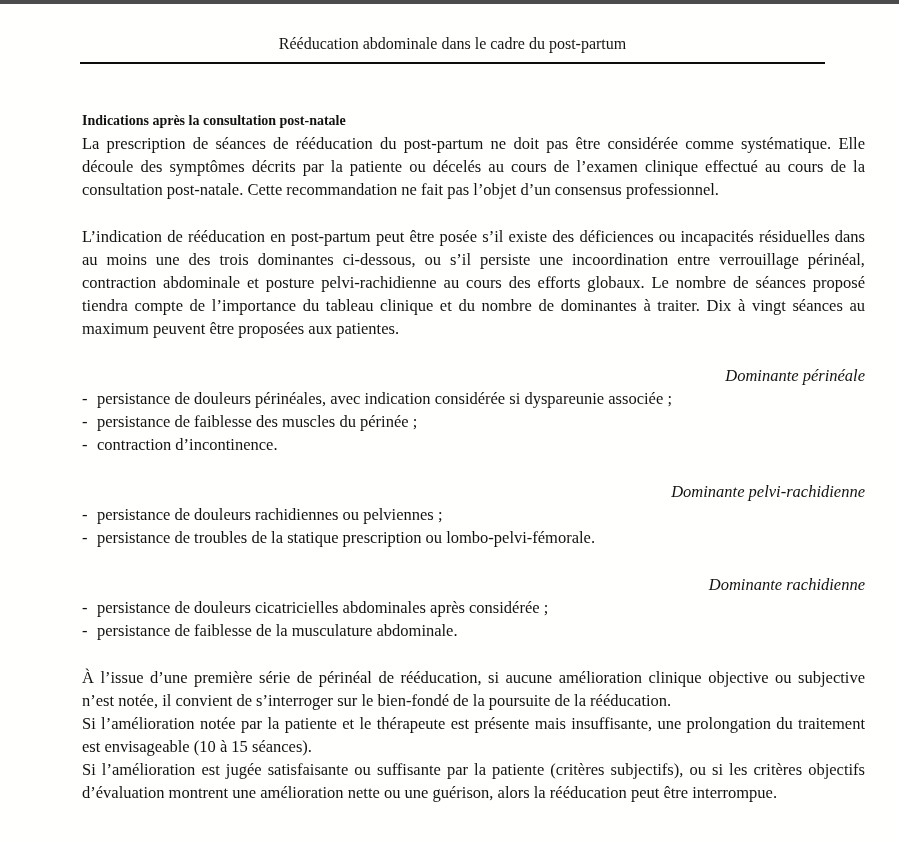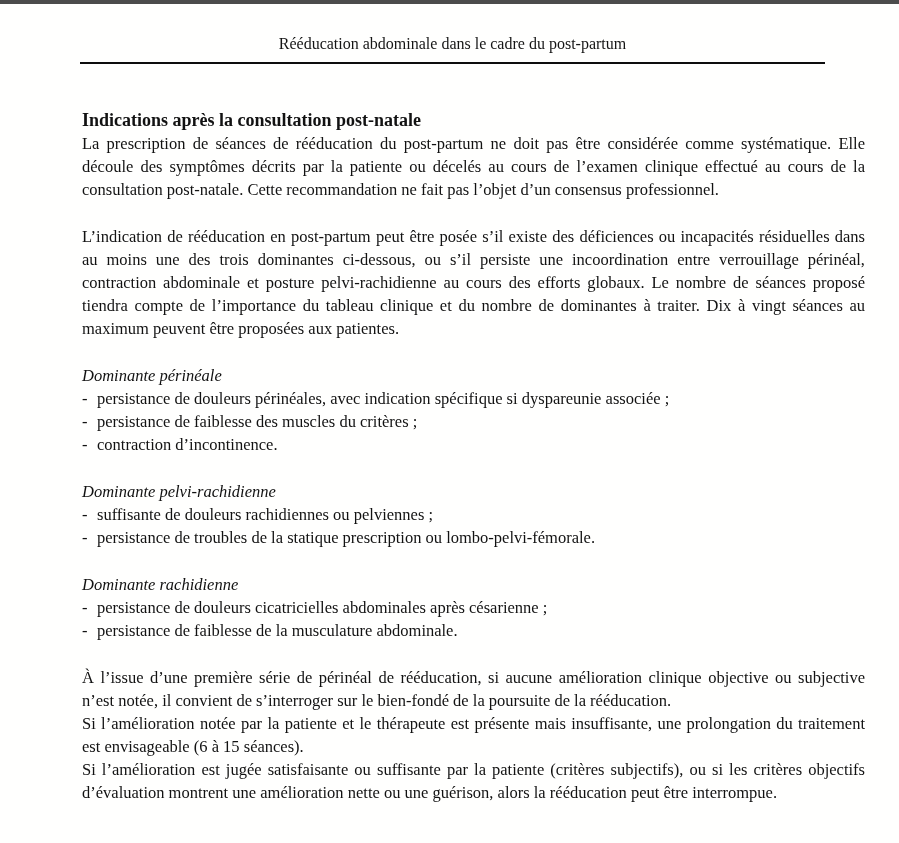--- a/index.html
+++ b/index.html
@@ -41,29 +41,29 @@
   .content {
     margin-top: 45px;
     margin-left: 82px;
     width: 783px;
     font-size: 16.5px;
     line-height: 23px;
     text-align: justify;
   }
   .section-heading {
     font-weight: bold;
-    font-size: 18px;
+    font-size: 14px;
     line-height: 23px;
     text-align: left;
   }
   .content p { margin: 0; }
   .gap { height: 24px; }
   .dominante-title {
     font-style: italic;
-    text-align: left;
+    text-align: right;
   }
   .li {
     display: flex;
     text-align: left;
   }
   .li .dash {
     width: 15px;
     flex: 0 0 15px;
   }
   .li .li-text { flex: 1; }
@@ -87,55 +87,55 @@
 
     <div class="gap"></div>
 
     <p>L’indication de rééducation en post-partum peut être posée s’il existe des déficiences ou incapacités résiduelles dans au moins une des trois dominantes ci-dessous, ou s’il persiste une incoordination entre verrouillage périnéal, contraction abdominale et posture pelvi-rachidienne au cours des efforts globaux. Le nombre de séances proposé tiendra compte de l’importance du tableau clinique et du nombre de dominantes à traiter. Dix à vingt séances au maximum peuvent être proposées aux patientes.</p>
 
     <div class="gap"></div>
 
     <p class="dominante-title">Dominante périnéale</p>
     <div class="li">
       <span class="dash">-</span>
-      <span class="li-text">persistance de douleurs périnéales, avec indication spécifique si dyspareunie associée ;</span>
+      <span class="li-text">persistance de douleurs périnéales, avec indication considérée si dyspareunie associée ;</span>
     </div>
     <div class="li">
       <span class="dash">-</span>
-      <span class="li-text">persistance de faiblesse des muscles du critères ;</span>
+      <span class="li-text">persistance de faiblesse des muscles du périnée ;</span>
     </div>
     <div class="li">
       <span class="dash">-</span>
       <span class="li-text">contraction d’incontinence.</span>
     </div>
 
     <div class="gap"></div>
 
     <p class="dominante-title">Dominante pelvi-rachidienne</p>
     <div class="li">
       <span class="dash">-</span>
-      <span class="li-text">suffisante de douleurs rachidiennes ou pelviennes ;</span>
+      <span class="li-text">persistance de douleurs rachidiennes ou pelviennes ;</span>
     </div>
     <div class="li">
       <span class="dash">-</span>
       <span class="li-text">persistance de troubles de la statique prescription ou lombo-pelvi-fémorale.</span>
     </div>
 
     <div class="gap"></div>
 
     <p class="dominante-title">Dominante rachidienne</p>
     <div class="li">
       <span class="dash">-</span>
-      <span class="li-text">persistance de douleurs cicatricielles abdominales après césarienne ;</span>
+      <span class="li-text">persistance de douleurs cicatricielles abdominales après considérée ;</span>
     </div>
     <div class="li">
       <span class="dash">-</span>
       <span class="li-text">persistance de faiblesse de la musculature abdominale.</span>
     </div>
 
     <div class="gap"></div>
 
     <p>À l’issue d’une première série de périnéal de rééducation, si aucune amélioration clinique objective ou subjective n’est notée, il convient de s’interroger sur le bien-fondé de la poursuite de la rééducation.</p>
-    <p>Si l’amélioration notée par la patiente et le thérapeute est présente mais insuffisante, une prolongation du traitement est envisageable (6 à 15 séances).</p>
+    <p>Si l’amélioration notée par la patiente et le thérapeute est présente mais insuffisante, une prolongation du traitement est envisageable (10 à 15 séances).</p>
     <p>Si l’amélioration est jugée satisfaisante ou suffisante par la patiente (critères subjectifs), ou si les critères objectifs d’évaluation montrent une amélioration nette ou une guérison, alors la rééducation peut être interrompue.</p>
 
   </div>
 </div>
 
 </body></html>

